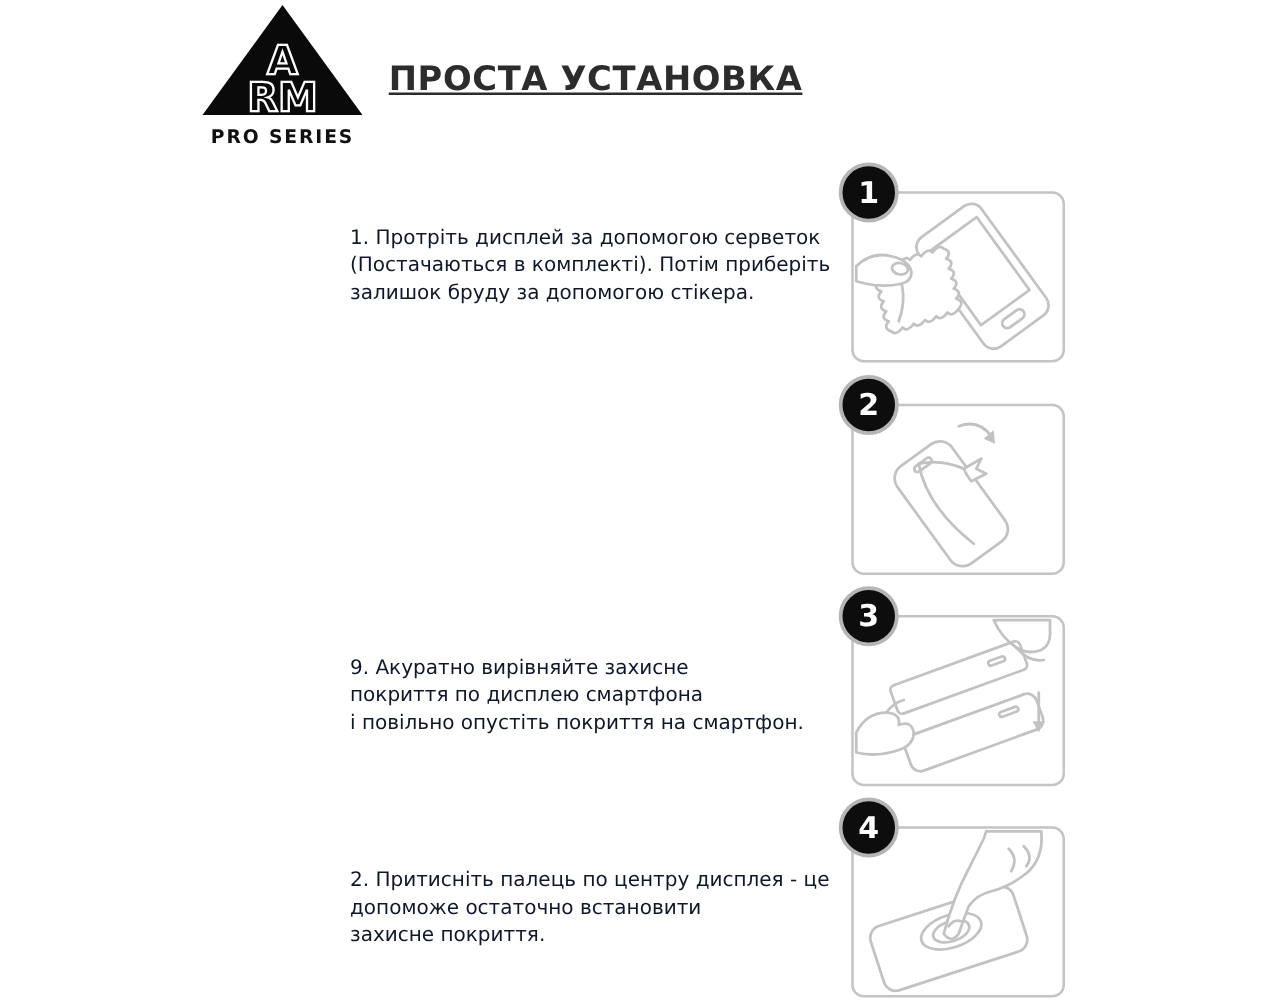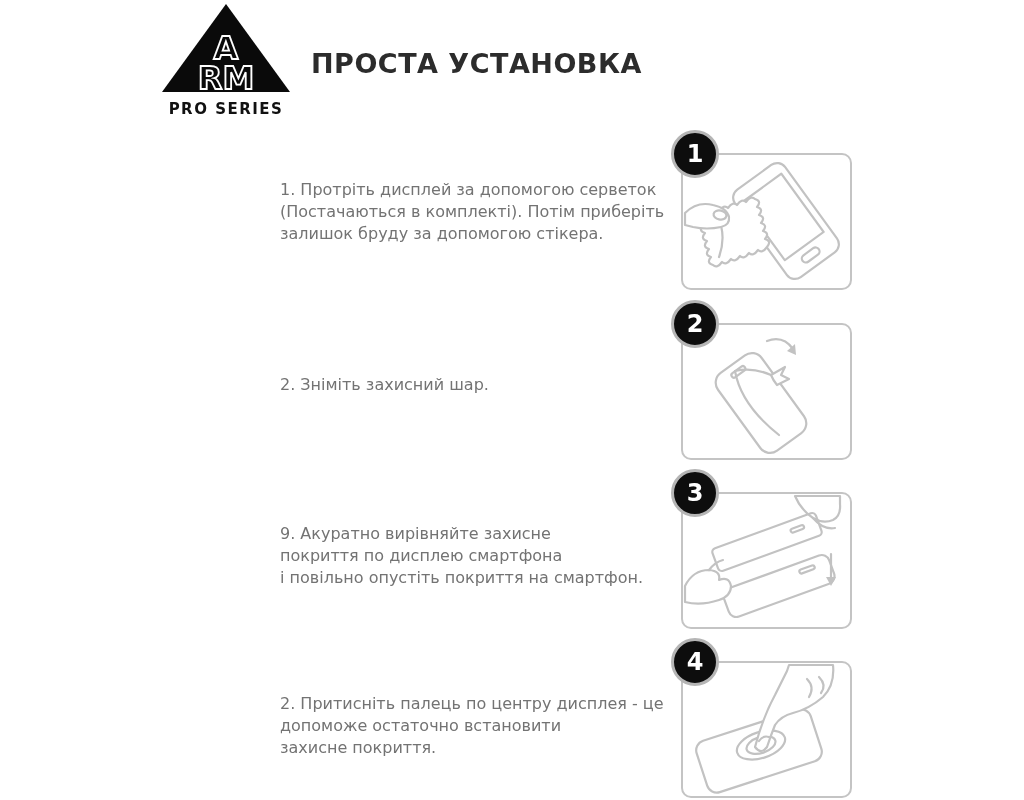--- a/index.html
+++ b/index.html
@@ -4,25 +4,25 @@
 <style>
   html,body{margin:0;padding:0;background:#fff;}
   .page{position:relative;width:1024px;height:800px;background:#ffffff;
         font-family:"DejaVu Sans",sans-serif;overflow:hidden;}
 
   
   .logo{position:absolute;left:160px;top:2px;width:132px;height:118px;}
 
   
   .title{position:absolute;left:311px;top:48px;font-size:27px;font-weight:bold;
-         color:#2c2c2c;letter-spacing:.5px;white-space:nowrap;}
+         color:#2c2c2c;letter-spacing:.5px;white-space:nowrap;text-decoration:underline;}
 
   
   .step-text{position:absolute;left:280px;width:560px;font-size:16px;line-height:22px;
-             color:#737373;white-space:pre-line;}
+             color:#0f172a;white-space:pre-line;}
   .t1{top:179px}.t2{top:374px}.t3{top:523px}.t4{top:693px}
 
   
   .illus-box{position:absolute;left:681px;width:167px;height:133px;background:#fff;
              border:2px solid #c4c4c4;border-radius:10px;}
   .b1{top:153px}.b2{top:323px}.b3{top:492px}.b4{top:661px}
 
   .badge{position:absolute;left:-12px;top:-25px;width:42px;height:42px;border-radius:50%;
          background:#0d0d0d;border:3px solid #b5b5b5;display:flex;align-items:center;
          justify-content:center;color:#ffffff;font-size:24px;font-weight:bold;z-index:2;}
@@ -40,21 +40,20 @@
     <text x="66" y="57" text-anchor="middle" font-family="DejaVu Sans, sans-serif" font-size="32" font-weight="bold" fill="none" stroke="#ffffff" stroke-width="1.8">A</text>
     <text x="66" y="87" text-anchor="middle" font-family="DejaVu Sans, sans-serif" font-size="32" font-weight="bold" fill="none" stroke="#ffffff" stroke-width="1.8">RM</text>
     <text x="66" y="112" text-anchor="middle" font-family="DejaVu Sans, sans-serif" font-size="15" font-weight="bold" fill="#111111" letter-spacing="1.5">PRO SERIES</text>
   </svg>
 
   <div class="title">ПРОСТА УСТАНОВКА</div>
 
   <div class="step-text t1">1. Протріть дисплей за допомогою серветок
 (Постачаються в комплекті). Потім приберіть
 залишок бруду за допомогою стікера.</div>
-  <div class="step-text t2">2. Зніміть захисний шар.</div>
   <div class="step-text t3">9. Акуратно вирівняйте захисне
 покриття по дисплею смартфона
 і повільно опустіть покриття на смартфон.</div>
   <div class="step-text t4">2. Притисніть палець по центру дисплея - це
 допоможе остаточно встановити
 захисне покриття.</div>
 
   <div class="illus-box b1">
     <div class="badge">1</div>
     <svg class="illus" viewBox="0 0 167 133">

